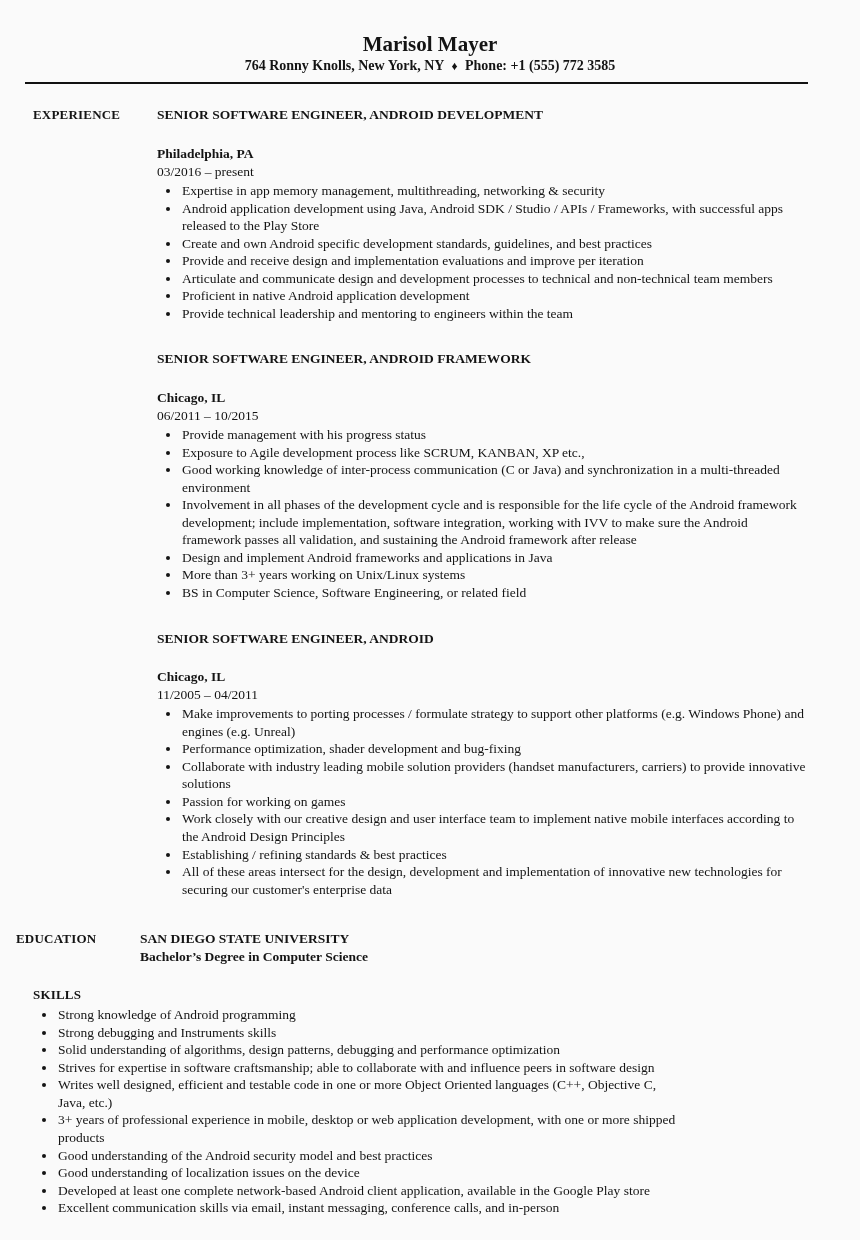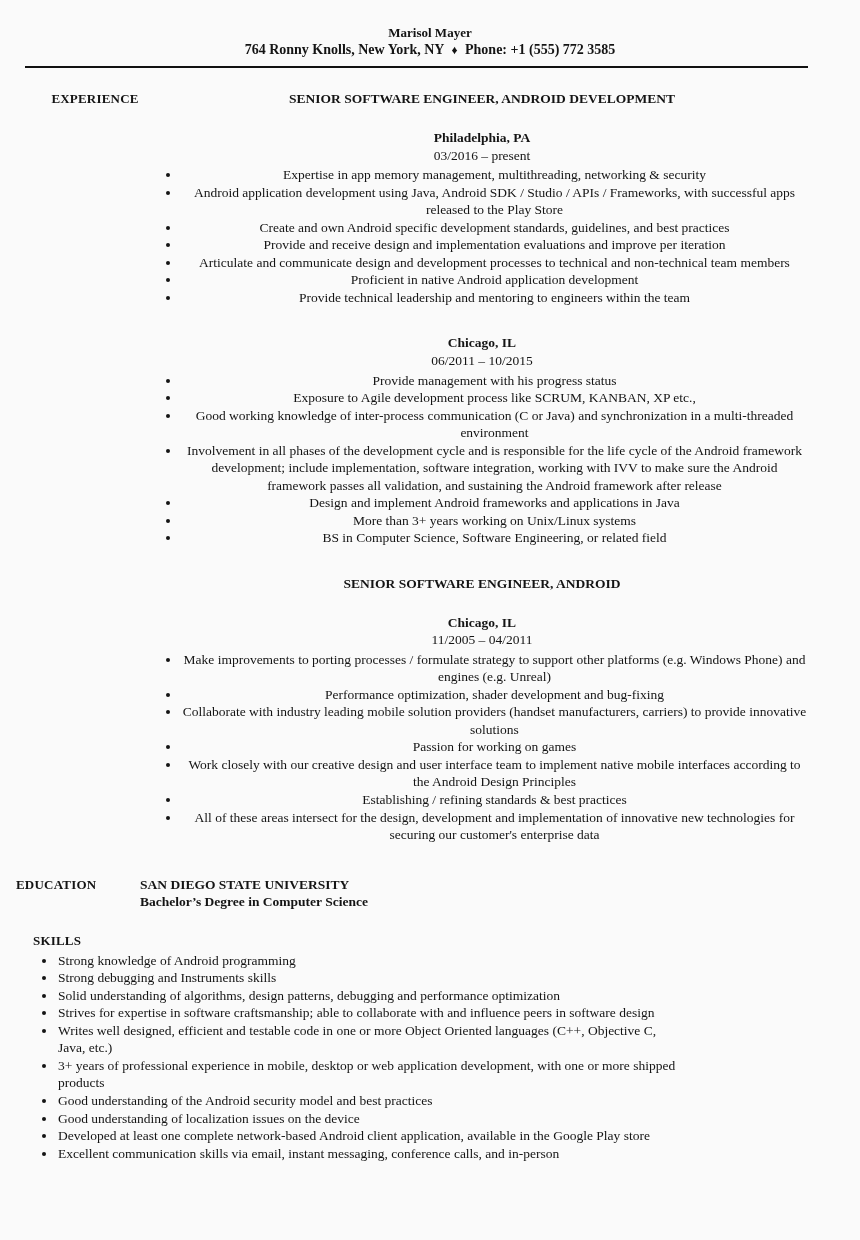--- a/index.html
+++ b/index.html
@@ -20,42 +20,43 @@
     position: relative;
     width: 860px;
     height: 1240px;
     overflow: hidden;
   }
   .header {
     text-align: center;
     padding-top: 25px;
   }
   .name {
-    font-size: 13px;
+    font-size: 21px;
     font-weight: bold;
     line-height: 1.25;
+    margin-top: 6px;
   }
   .contact {
     font-size: 14px;
     font-weight: bold;
   }
   .contact .sep {
     padding: 0 4px;
     font-size: 12px;
   }
   .rule {
     border: none;
     border-top: 2.5px solid #111;
     margin: 7px 52px 0 25px;
   }
   .section {
     display: flex;
     padding-left: 33px;
   }
-  .section-experience { margin-top: 22px; text-align: center; }
+  .section-experience { margin-top: 22px; }
   .section-education  { margin-top: 32px; padding-left: 16px; }
   .section-skills     { margin-top: 21px; flex-direction: column; }
   .section-label {
     width: 124px;
     flex-shrink: 0;
     font-size: 13px;
     font-weight: bold;
     letter-spacing: 0.2px;
     padding-top: 1px;
   }
@@ -118,20 +119,21 @@
           <li>Android application development using Java, Android SDK / Studio / APIs / Frameworks, with successful apps released to the Play Store</li>
           <li>Create and own Android specific development standards, guidelines, and best practices</li>
           <li>Provide and receive design and implementation evaluations and improve per iteration</li>
           <li>Articulate and communicate design and development processes to technical and non-technical team members</li>
           <li>Proficient in native Android application development</li>
           <li>Provide technical leadership and mentoring to engineers within the team</li>
         </ul>
       </div>
 
       <div class="job">
+        <div class="job-title">SENIOR SOFTWARE ENGINEER, ANDROID FRAMEWORK</div>
         <div class="job-location">Chicago, IL</div>
         <div class="job-dates">06/2011 – 10/2015</div>
         <ul class="bullets">
           <li>Provide management with his progress status</li>
           <li>Exposure to Agile development process like SCRUM, KANBAN, XP etc.,</li>
           <li>Good working knowledge of inter-process communication (C or Java) and synchronization in a multi-threaded environment</li>
           <li>Involvement in all phases of the development cycle and is responsible for the life cycle of the Android framework development; include implementation, software integration, working with IVV to make sure the Android framework passes all validation, and sustaining the Android framework after release</li>
           <li>Design and implement Android frameworks and applications in Java</li>
           <li>More than 3+ years working on Unix/Linux systems</li>
           <li>BS in Computer Science, Software Engineering, or related field</li>

